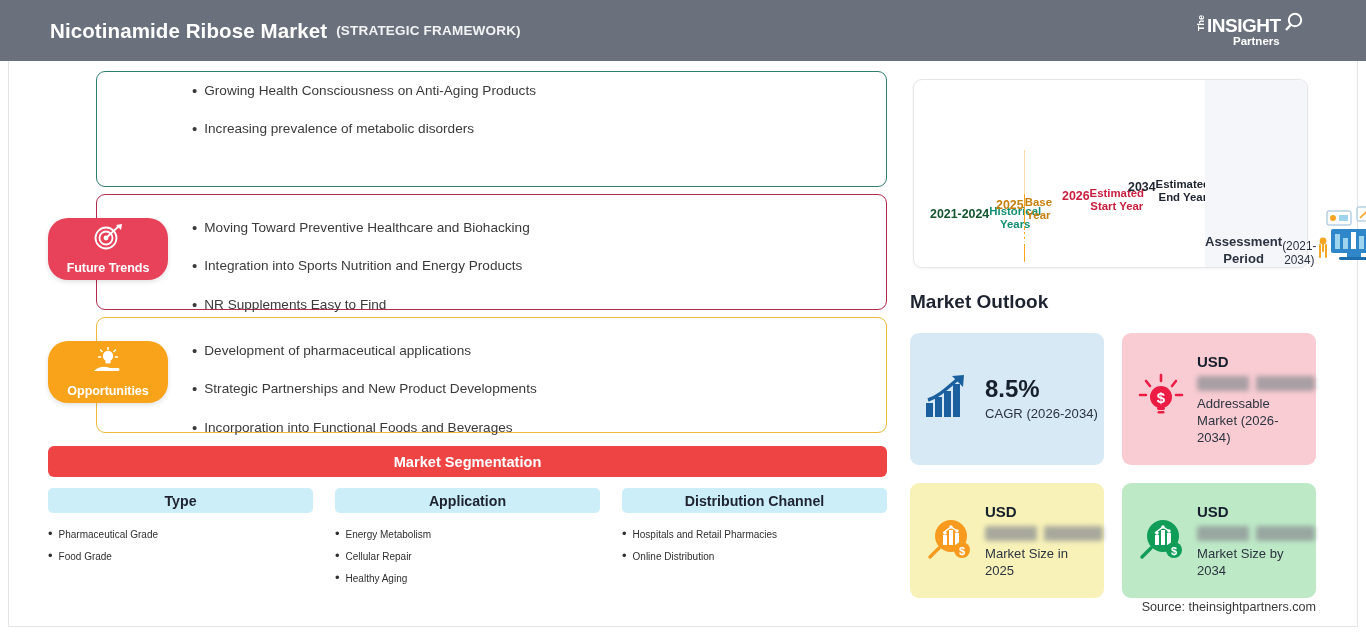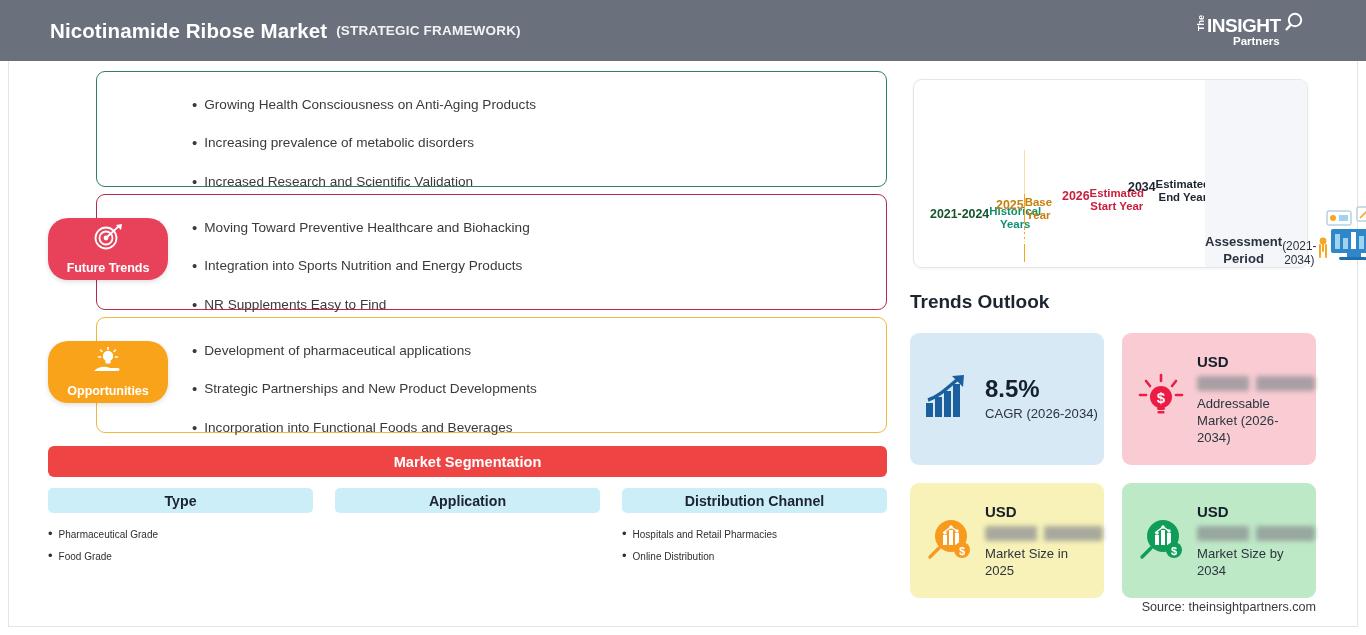--- a/index.html
+++ b/index.html
@@ -72,21 +72,21 @@
     display: flex; align-items: center;
     white-space: nowrap;
   }
   .drv-item::before {
     content: "•";
     margin-right: 7px;
     font-size: 15px;
     line-height: 1;
     color: #3a3a3a;
   }
-  .drv-list.l0 { padding-top: 14px; }
+  .drv-list.l0 { padding-top: 0; }
   .drv-list.l1 { padding-top: 14px; }
   .drv-list.l2 { padding-top: 14px; }
 
   .badge {
     position: absolute; left: 48px;
     width: 120px; height: 62px;
     border-radius: 20px;
     display: flex; flex-direction: column;
     align-items: center; justify-content: flex-end;
     padding-bottom: 5px;
@@ -232,21 +232,20 @@
 
   <div class="frame"></div>
 
   <div class="drv-box b0"></div>
   <div class="drv-box b1"></div>
   <div class="drv-box b2"></div>
 
   <div class="drv-list l0">
     <div class="drv-item">Growing Health Consciousness on Anti-Aging Products</div>
     <div class="drv-item">Increasing prevalence of metabolic disorders</div>
-    <div class="drv-item">Increased Research and Scientific Validation</div>
   </div>
   <div class="drv-list l1">
     <div class="drv-item">Moving Toward Preventive Healthcare and Biohacking</div>
     <div class="drv-item">Integration into Sports Nutrition and Energy Products</div>
     <div class="drv-item">NR Supplements Easy to Find</div>
   </div>
   <div class="drv-list l2">
     <div class="drv-item">Development of pharmaceutical applications</div>
     <div class="drv-item">Strategic Partnerships and New Product Developments</div>
     <div class="drv-item">Incorporation into Functional Foods and Beverages</div>
@@ -291,20 +290,25 @@
   <div class="seg-col c0">
     <div class="seg-pill">Type</div>
     <div class="seg-items">
       <div class="seg-item">Pharmaceutical Grade</div>
       <div class="seg-item">Food Grade</div>
     </div>
   </div>
 
   <div class="seg-col c1">
     <div class="seg-pill">Application</div>
+    <div class="seg-items">
+      <div class="seg-item">Energy Metabolism</div>
+      <div class="seg-item">Cellular Repair</div>
+      <div class="seg-item">Healthy Aging</div>
+    </div>
   </div>
 
   <div class="seg-col c2">
     <div class="seg-pill">Distribution Channel</div>
     <div class="seg-items">
       <div class="seg-item">Hospitals and Retail Pharmacies</div>
       <div class="seg-item">Online Distribution</div>
     </div>
   </div>
 
@@ -411,21 +415,21 @@
           <line x1="57" y1="41" x2="51" y2="48" stroke="#1d3557" stroke-width="3.4" stroke-linecap="round"></line>
           <circle cx="6" cy="40" r="3.4" fill="#f5a623"></circle>
           <path d="M3 44 L3 56 M9 44 L9 56 M6 43.5 L6 50" stroke="#f5a623" stroke-width="2" stroke-linecap="round"></path>
           <circle cx="80" cy="40" r="3.4" fill="#2f86c9"></circle>
           <path d="M77 44 L77 56 M83 44 L83 56 M80 43.5 L80 50" stroke="#2f86c9" stroke-width="2" stroke-linecap="round"></path>
         </svg>
       </span>
     </div>
   </div>
 
-  <div class="outlook-title">Trends Outlook</div>
+  <div class="outlook-title">Market Outlook</div>
 
   <div class="ocard blue">
     <span class="ocard-ico">
       <svg width="50" height="44" viewBox="0 0 50 44">
         <rect x="2" y="28" width="7" height="14" fill="#1b5f9e"></rect>
         <rect x="11" y="22" width="7" height="20" fill="#1b5f9e"></rect>
         <rect x="20" y="16" width="7" height="26" fill="#1b5f9e"></rect>
         <rect x="29" y="9" width="7" height="33" fill="#1b5f9e"></rect>
         <path d="M4 25 C14 22 22 14 34 4" stroke="#1b5f9e" stroke-width="3.4" fill="none"></path>
         <path d="M28 1 L40 0 L39 12 Z" fill="#1b5f9e"></path>

